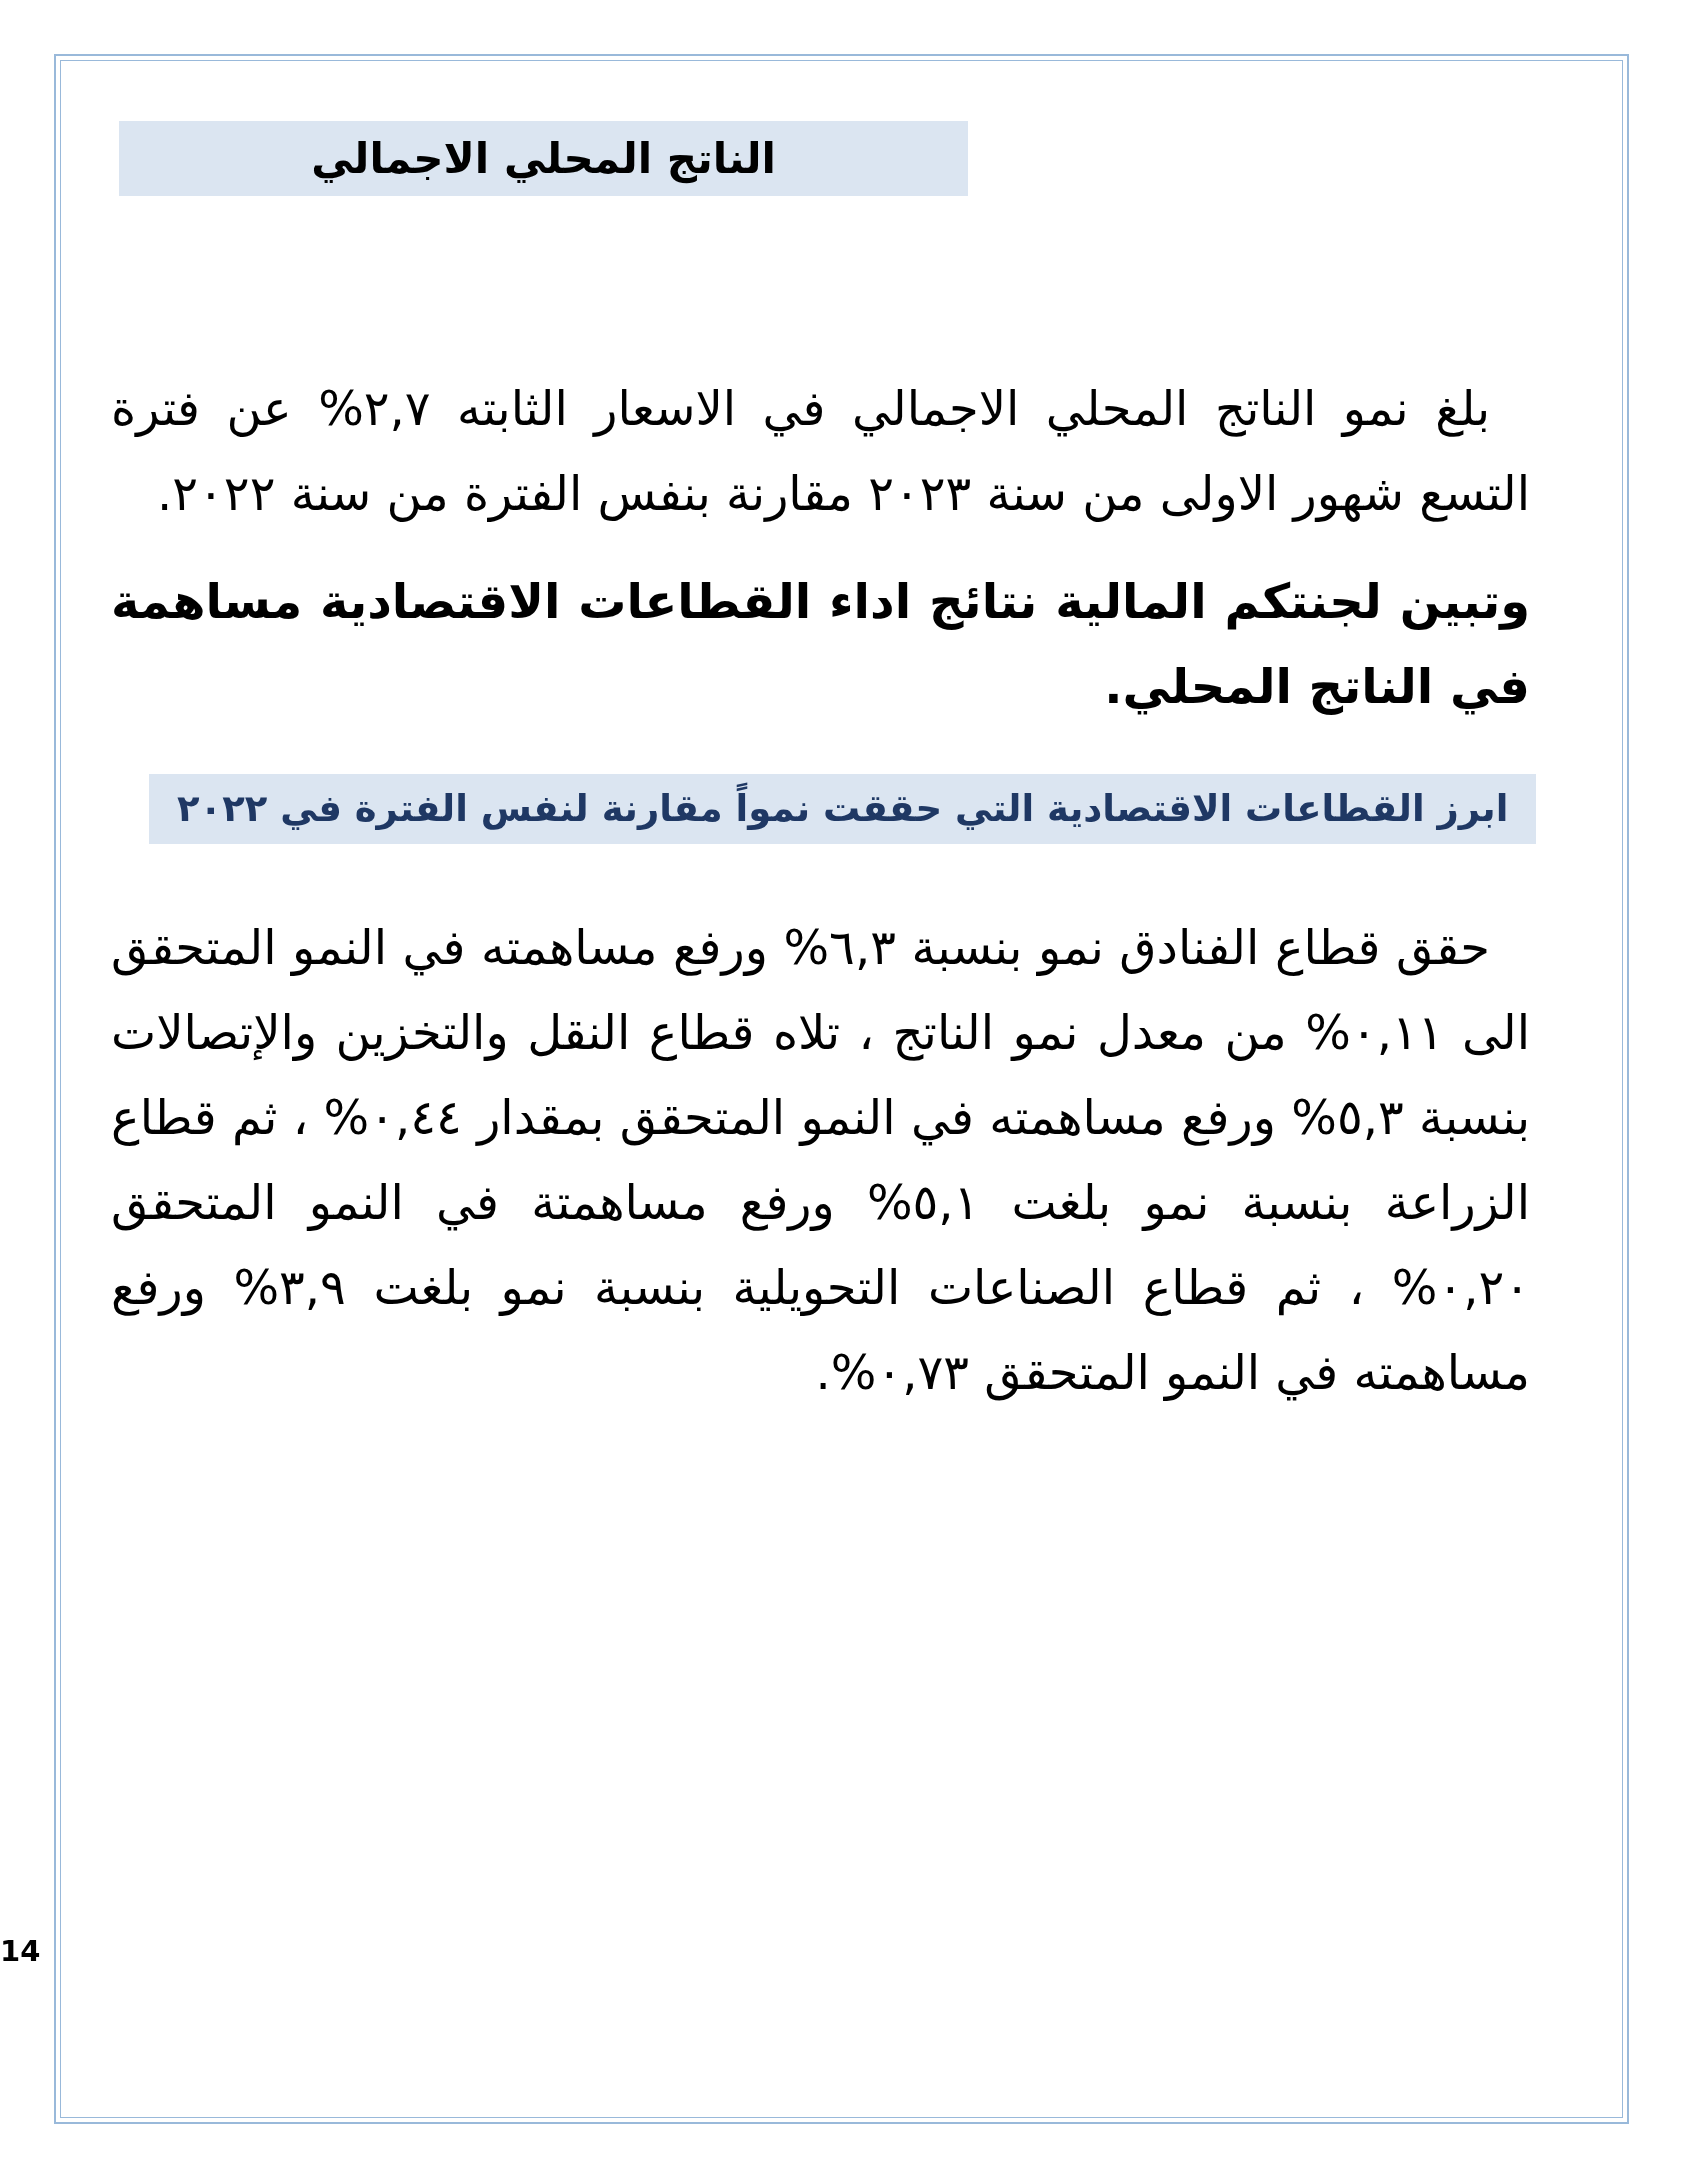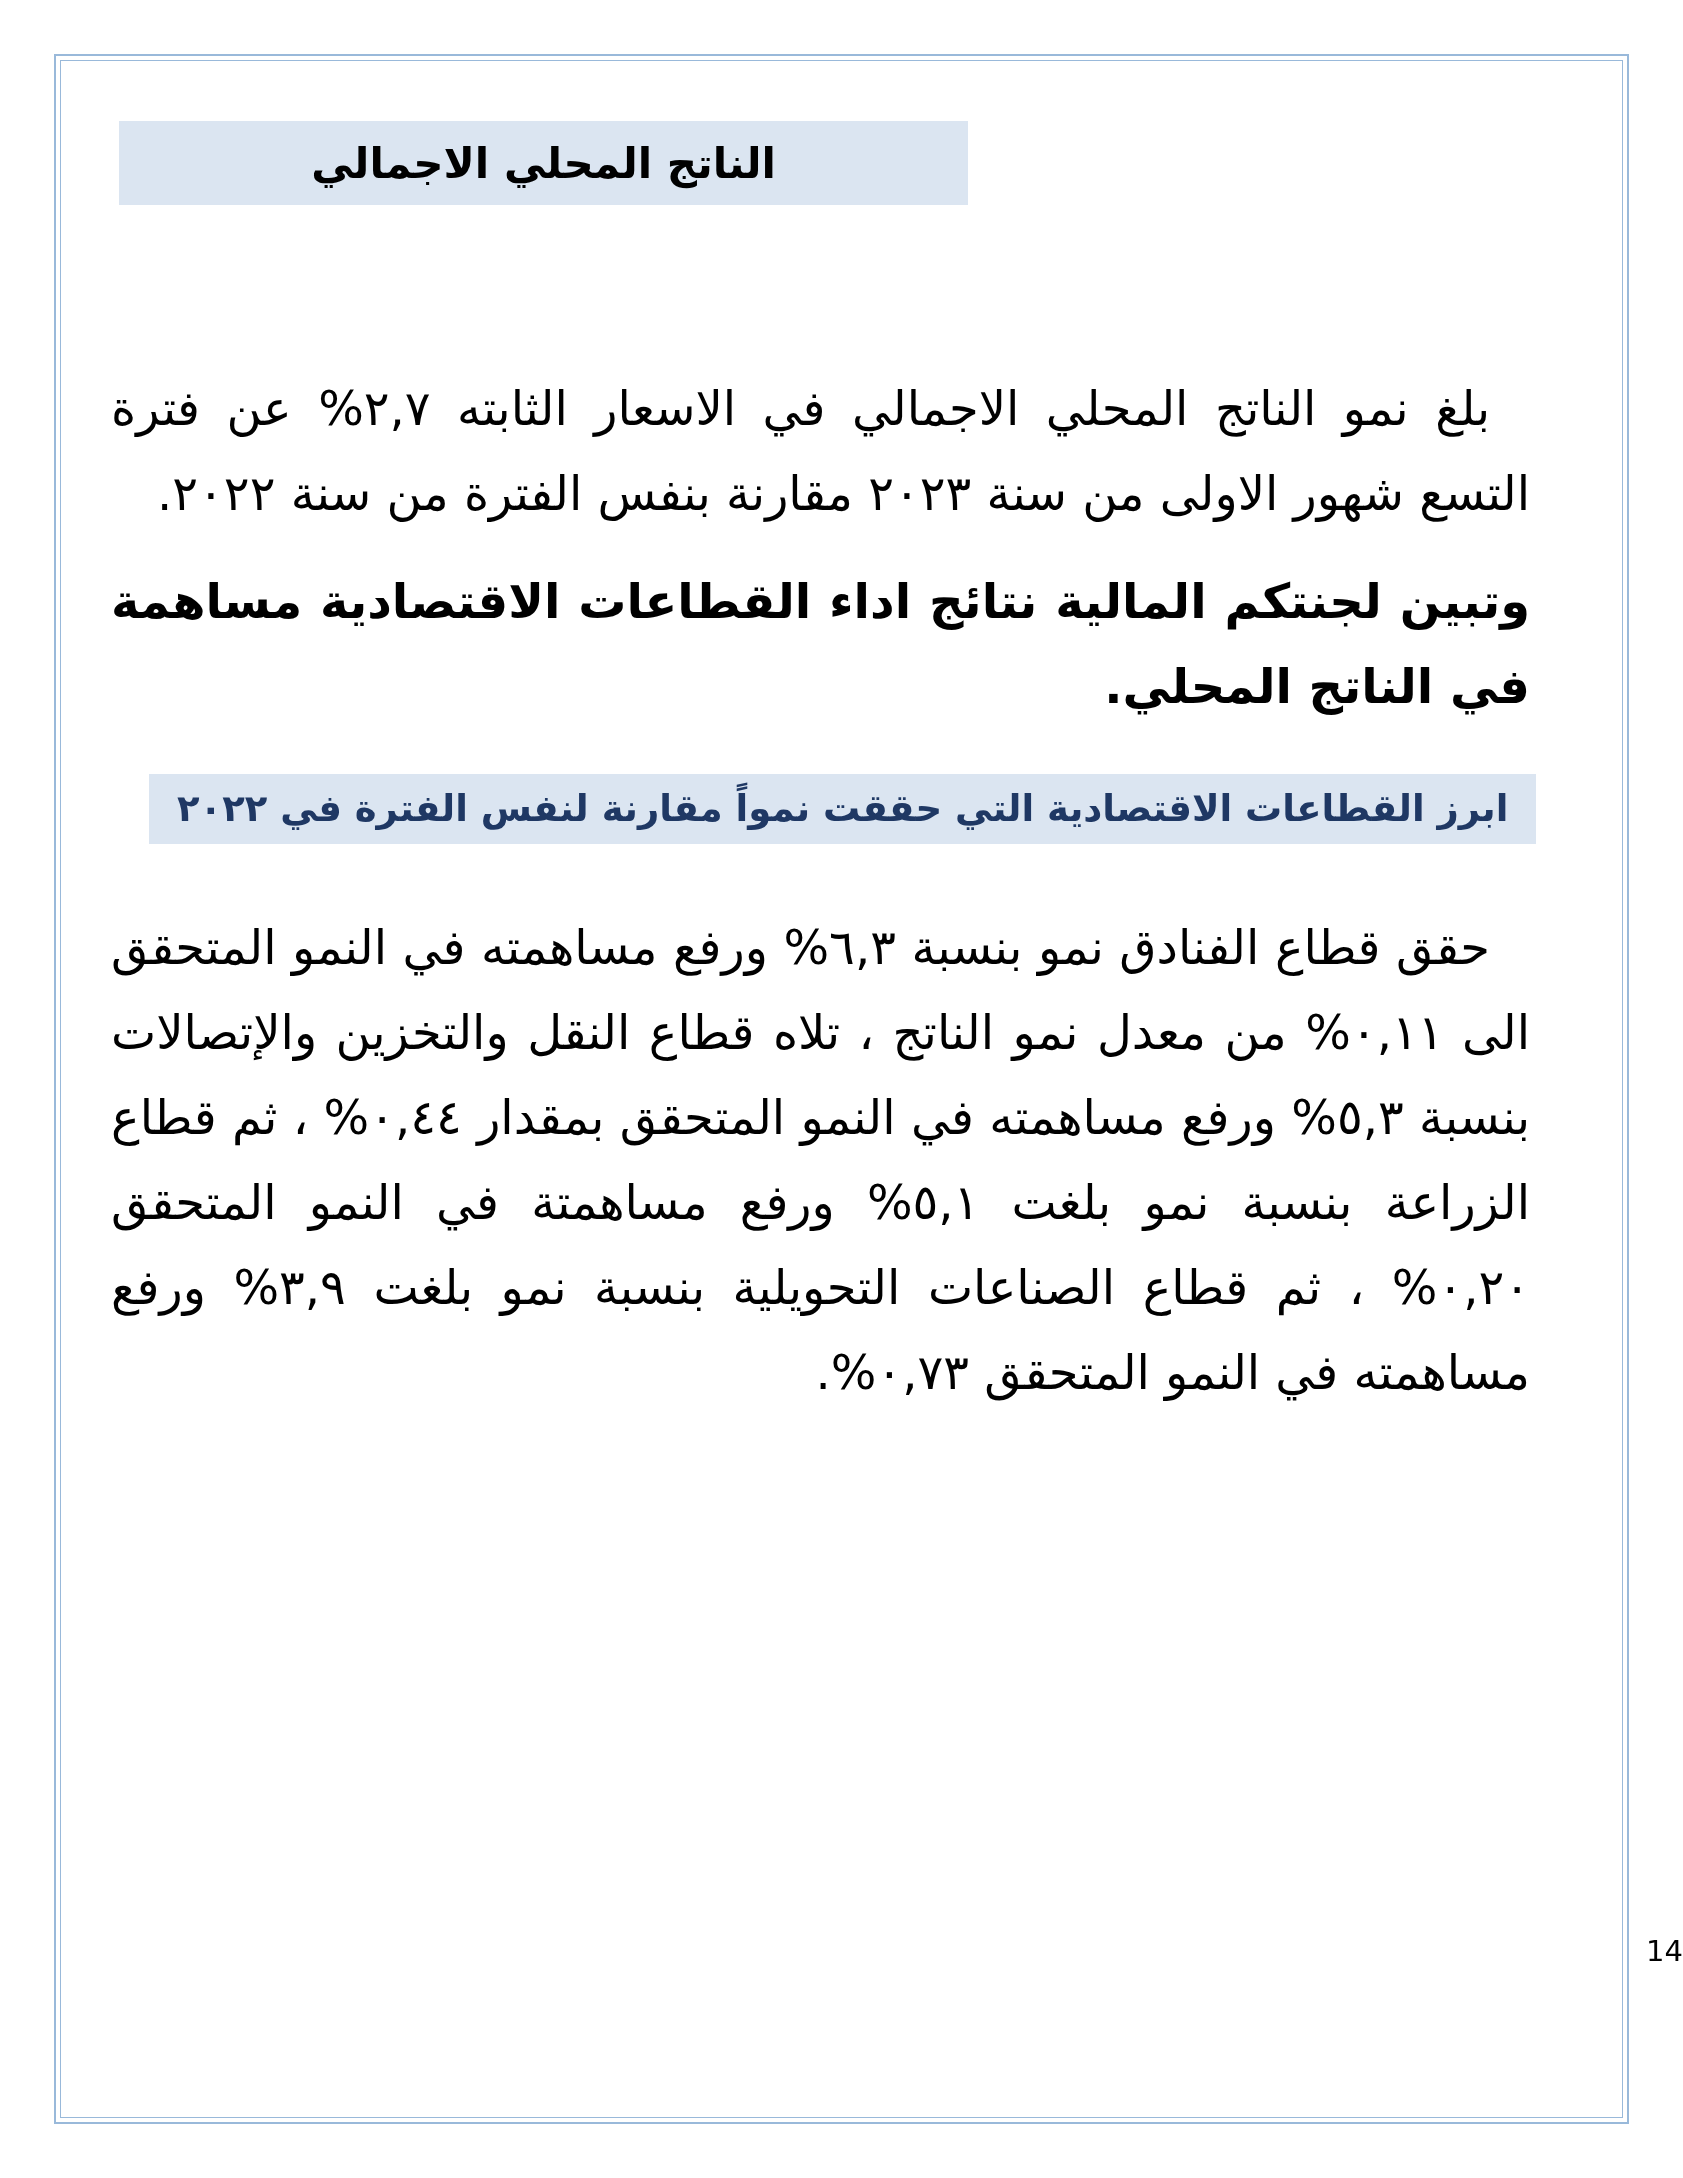--- a/index.html
+++ b/index.html
@@ -18,21 +18,21 @@
   }
   .frame-outer{
     position:absolute;top:54px;left:54px;right:54px;bottom:54px;
     border:2px solid var(--border-color);
   }
   .frame-inner{
     position:absolute;top:4px;left:4px;right:4px;bottom:4px;
     border:1px solid var(--border-color);
   }
   .title-banner{
-    position:absolute;left:119px;top:121px;width:849px;height:84px;
+    position:absolute;left:119px;top:121px;width:849px;height:75px;
     background:var(--banner-bg);
     display:flex;align-items:center;justify-content:center;
   }
   .title-text{
     direction:rtl;
     font-weight:bold;font-size:42px;color:var(--text-color);
   }
   .para{
     position:absolute;left:111px;width:1419px;margin:0;
     direction:rtl;text-align:justify;
@@ -44,22 +44,22 @@
     position:absolute;left:149px;top:774px;
     background:var(--banner-bg);
     padding:8px 28px;
     direction:rtl;white-space:nowrap;
     font-weight:bold;font-size:37px;line-height:54px;
     color:var(--heading-color);
   }
   .p3{top:905px;text-indent:40px;}
   .page-number{
     position:absolute;left:0;right:0;top:1933px;
-    text-align:right;
-    font-size:29px;line-height:36px;color:var(--text-color);
+    text-align:left;
+    font-size:29px;line-height:36px;color:var(--text-color);font-weight:bold;
   }
 </style>
 </head>
 <body>
 
 <div class="frame-outer">
   <div class="frame-inner"></div>
 </div>
 
 <div class="title-banner">

